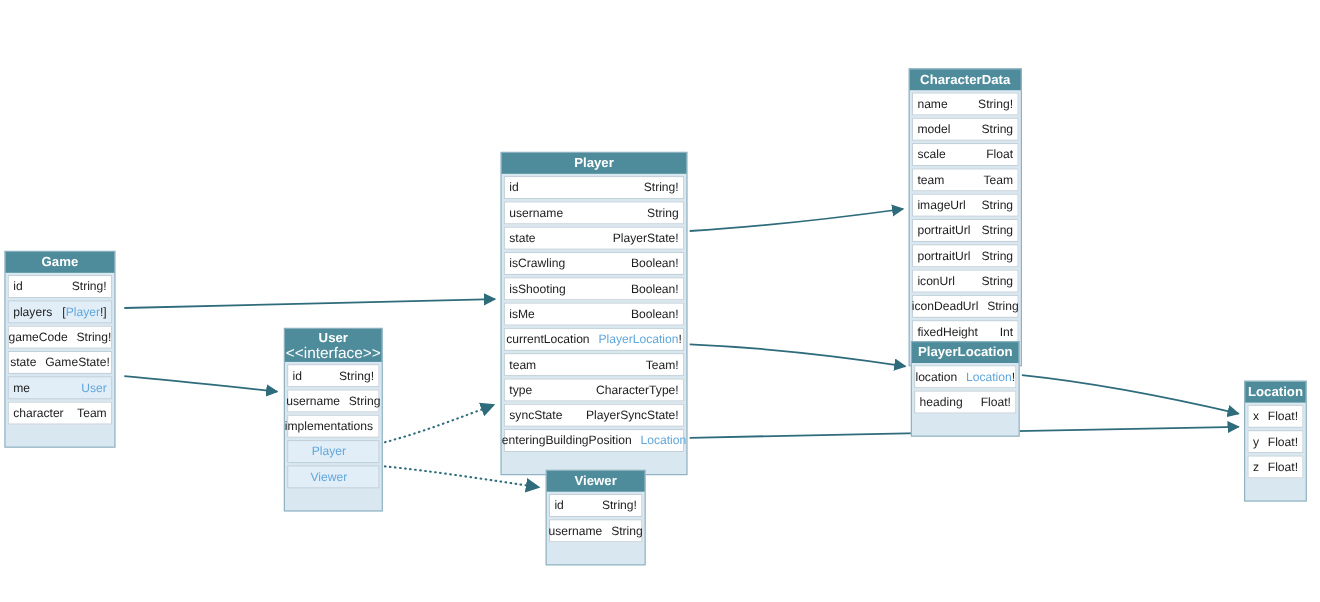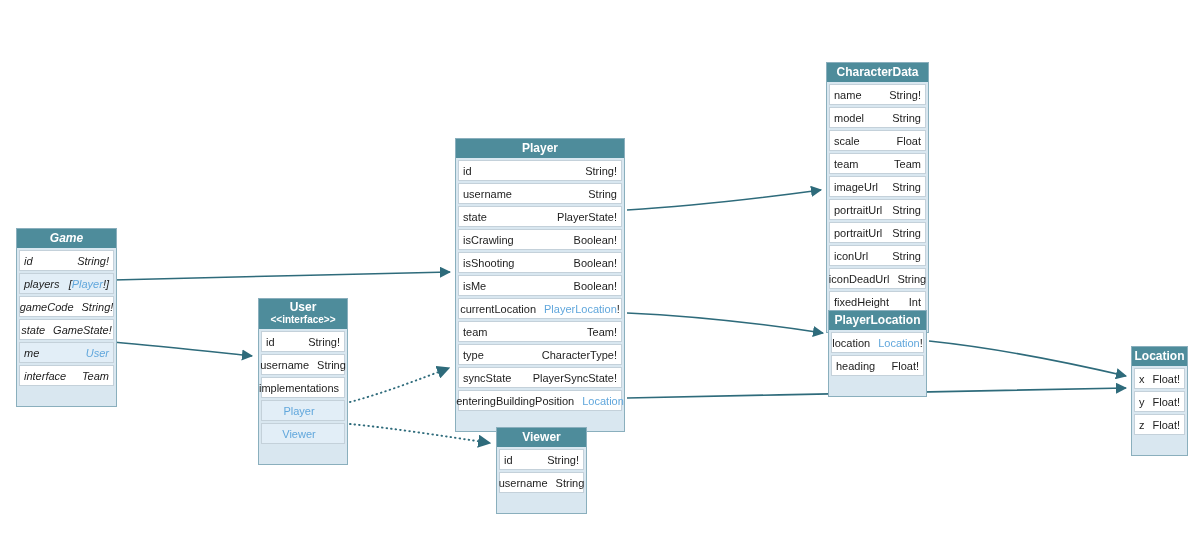--- a/index.html
+++ b/index.html
@@ -15,21 +15,21 @@
     background:#d9e7f0;border:1px solid #8aafbd;padding-bottom:20px;
     box-shadow:0 0 0 0 transparent;
   }
   .thead{
     background:#4e8c9b;color:#ffffff;text-align:center;
     height:19px;line-height:19px;font-size:12px;font-weight:bold;
     cursor:pointer;
   }
   .thead.tall{height:30px;line-height:normal;padding-top:1px;box-sizing:border-box;}
   .thead .ttitle{font-size:12px;font-weight:bold;line-height:14px;}
-  .thead .tsub{font-size:10px;font-weight:bold;line-height:12px;}
+  .thead .tsub{font-size:14px;font-weight:normal;line-height:12px;}
   .row{
     height:21px;box-sizing:border-box;margin:2px 2px 0 2px;
     background:#ffffff;border:1px solid #c4d1da;
     display:flex;justify-content:center;align-items:center;
     padding:0 4px;font-size:11px;color:#1c1c1c;white-space:nowrap;cursor:pointer;
   }
   .row.hl{background:#e2eef7;}
   .fname{margin-right:8px;}
   .ftype{margin-left:auto;}
   .link{color:#61a7dc;}
@@ -47,21 +47,21 @@
   <path d="M113,280 C210,278 345,274 450,272" class="edge" marker-end="url(#arrow)"></path>
       <path d="M113,342 C160,346 214,352 252,356" class="edge" marker-end="url(#arrow)"></path>
       <path d="M350,402 C384,393 420,379 449,368" class="edge dotted" marker-end="url(#arrow)"></path>
       <path d="M350,424 C392,428 450,437 490,443" class="edge dotted" marker-end="url(#arrow)"></path>
       <path d="M627,210 C695,206 762,198 821,190" class="edge" marker-end="url(#arrow)"></path>
       <path d="M627,313 C695,316 764,324 823,333" class="edge" marker-end="url(#arrow)"></path>
       <path d="M929,341 C996,348 1066,362 1126,376" class="edge" marker-end="url(#arrow)"></path>
       <path d="M627,398 C800,394 1010,391 1126,388" class="edge" marker-end="url(#arrow)"></path>
     </svg>
 
-  <div class="gtable" style="left:16px;  top:228px; width:101px;font-style:italic;">
+  <div class="gtable" style="left:4px;  top:228px; width:101px;">
       <div class="thead">Game</div>
       <div class="row">
         <span class="fname">id</span>
         <span class="ftype">String!</span>
       </div>
       <div class="row hl">
         <span class="fname">players</span>
         <span class="ftype">[<span class="link">Player</span>!]</span>
       </div>
       <div class="row">
@@ -70,21 +70,21 @@
       </div>
       <div class="row">
         <span class="fname">state</span>
         <span class="ftype">GameState!</span>
       </div>
       <div class="row hl">
         <span class="fname">me</span>
         <span class="ftype"><span class="link">User</span></span>
       </div>
       <div class="row">
-        <span class="fname">interface</span>
+        <span class="fname">character</span>
         <span class="ftype">Team</span>
       </div>
     </div>
   <div class="gtable" style="left:258px; top:298px; width:90px;">
       <div class="thead tall">
         <div class="ttitle">User</div>
         <div class="tsub">&lt;&lt;interface&gt;&gt;</div>
       </div>
       <div class="row">
         <span class="fname">id</span>

